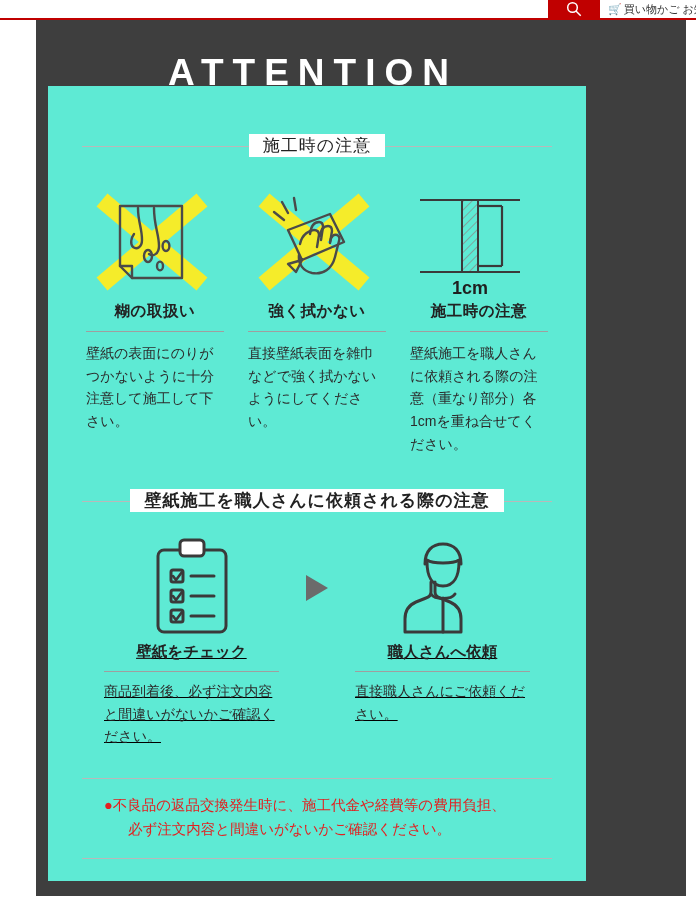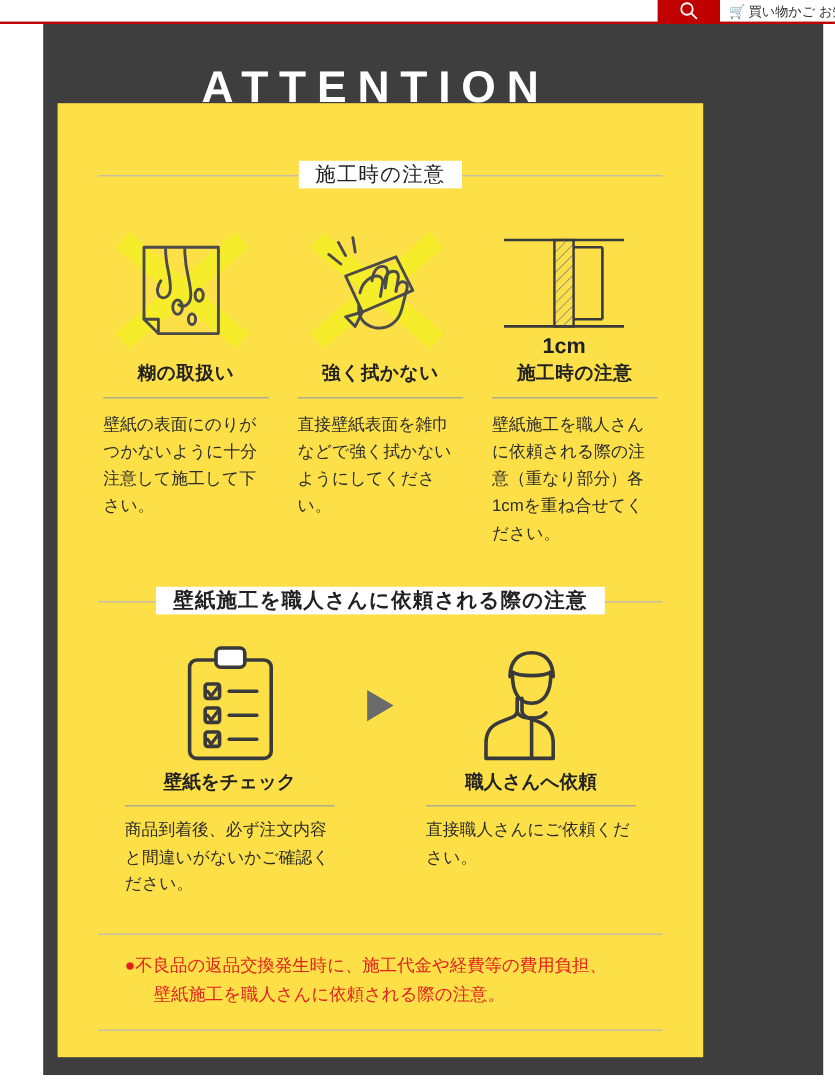--- a/index.html
+++ b/index.html
@@ -84,21 +84,21 @@
     letter-spacing: 9px;
     font-family: "Liberation Sans", sans-serif;
     margin-top: 24px;
   }
 
   .card {
     position: absolute;
     left: 48px; top: 66px;
     width: 538px;
     height: 795px;
-    background: #fde047;
+    background: #5eead4;
   }
 
   
   .section-head {
     position: relative;
     margin: 0 34px;
     text-align: center;
     font-size: 17px;
     color: #222;
     letter-spacing: 1px;
@@ -158,20 +158,21 @@
   }
   .craft-row {
     display: flex;
     justify-content: center;
     align-items: flex-start;
     margin-top: 22px;
     gap: 18px;
   }
   .craft-col {
     width: 175px;
+    text-decoration: underline;
   }
   .craft-icon {
     height: 108px;
     display: flex;
     align-items: center;
     justify-content: center;
   }
   .craft-title {
     text-align: center;
     font-size: 15.5px;
@@ -356,20 +357,20 @@
           </svg>
         </div>
         <div class="craft-title">職人さんへ依頼</div>
         <div class="craft-body">直接職人さんにご依頼ください。</div>
       </div>
     </div>
 
     <div class="warn-wrap">
       <div class="warn-text">
         <span>●</span><span>不良品の返品交換発生時に、施工代金や経費等の費用負担、</span>
-        <span class="l2">壁紙施工を職人さんに依頼される際の注意。</span>
+        <span class="l2">必ず注文内容と間違いがないかご確認ください。</span>
       </div>
     </div>
 
   </div>
 
   <div class="bottom-white"></div>
 </div>
 
 </body></html>

